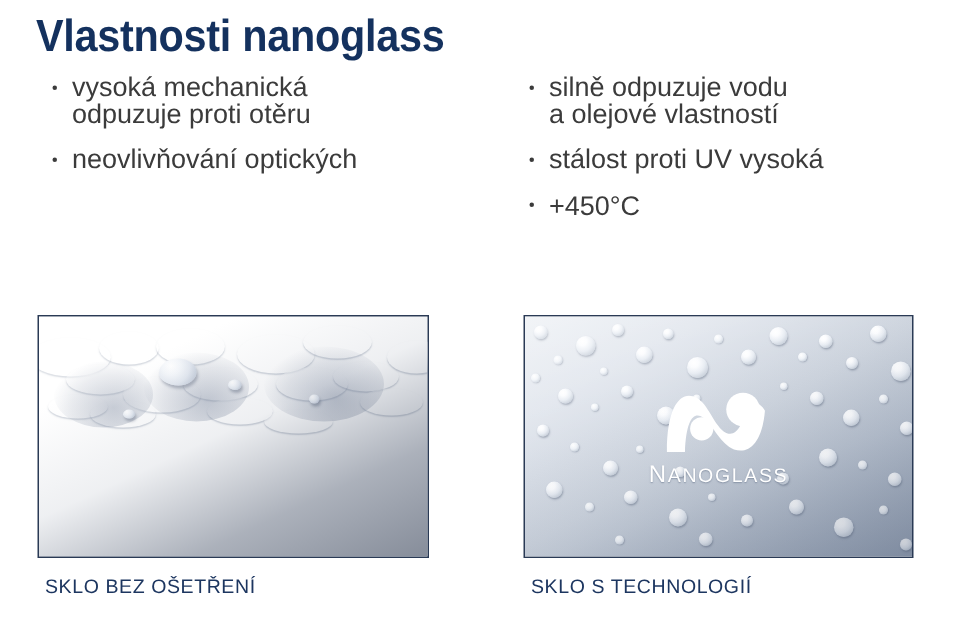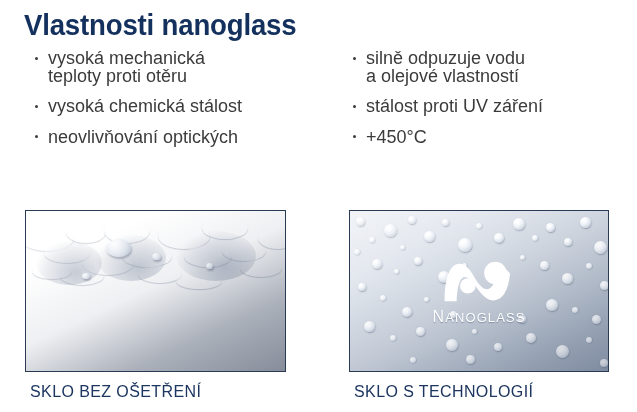--- a/index.html
+++ b/index.html
@@ -191,67 +191,63 @@
     text-shadow: 0 1px 1px rgba(90,104,128,0.55);
   }
   .logo-word .cap { font-size: 16px; }
 
   
   .caption {
     position: absolute;
     top: 383px;
     color: #1d3660;
     font-family: "Liberation Sans", sans-serif;
-    font-size: 16px;
+    font-size: 13px;
     letter-spacing: 0.4px;
     white-space: nowrap;
   }
   .caption-left  { left: 30px; }
   .caption-right { left: 354px; }
 </style>
 </head>
 <body>
 
 <div class="page">
 
   <div class="title">Vlastnosti nanoglass</div>
 
   <div class="bullets">
 
     <div class="col col-left">
 
       <div class="bullet-item">
         <span class="dot"></span>
         <span class="bullet-line">vysoká mechanická</span>
-        <span class="bullet-line">teploty proti otěru</span>
-      </div>
-
-      <div class="bullet-item">
-        <span class="dot"></span>
-        <span class="bullet-line">vysoká chemická stálost</span>
-      </div>
+        <span class="bullet-line">odpuzuje proti otěru</span>
+      </div>
+
 
       <div class="bullet-item">
         <span class="dot"></span>
         <span class="bullet-line">neovlivňování optických</span>
       </div>
 
     </div>
 
     <div class="col col-right">
 
       <div class="bullet-item">
         <span class="dot"></span>
         <span class="bullet-line">silně odpuzuje vodu</span>
         <span class="bullet-line">a olejové vlastností</span>
       </div>
 
       <div class="bullet-item">
         <span class="dot"></span>
-        <span class="bullet-line">stálost proti UV záření</span>
+        <span class="bullet-line">stálost proti UV vysoká</span>
       </div>
 
       <div class="bullet-item">
         <span class="dot"></span>
         <span class="bullet-line">+450°C</span>
       </div>
 
     </div>
   </div>
 

